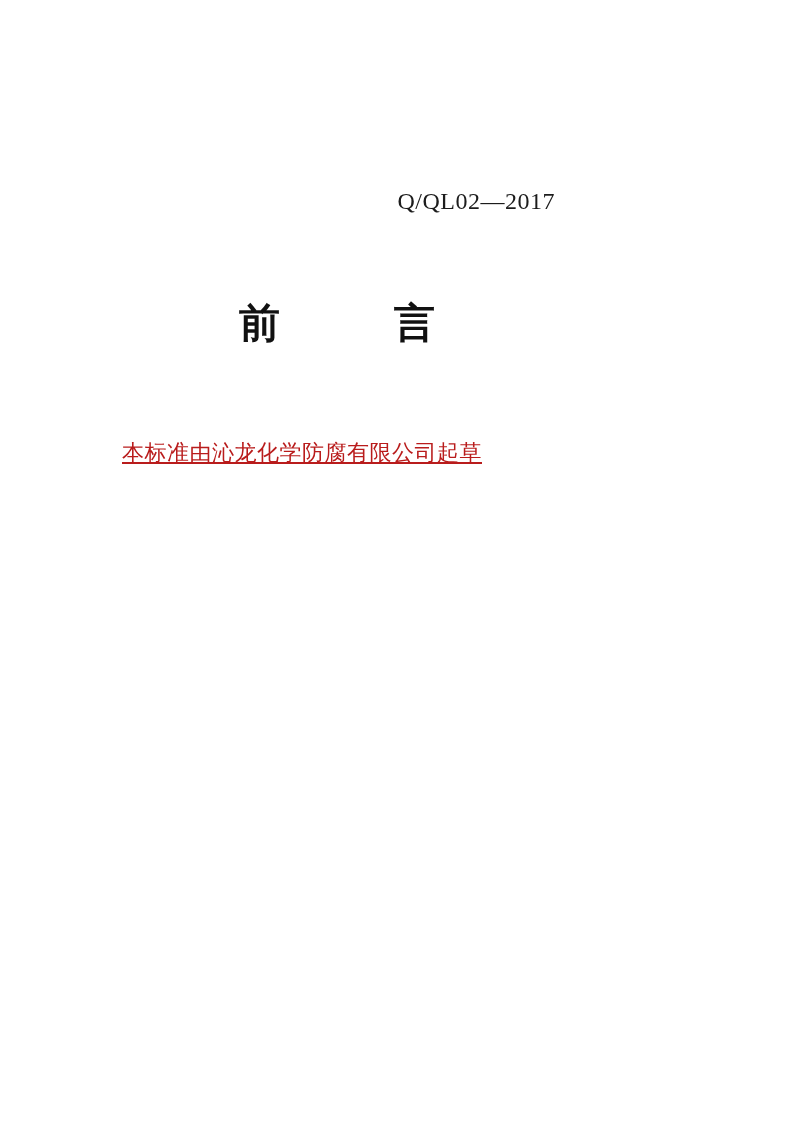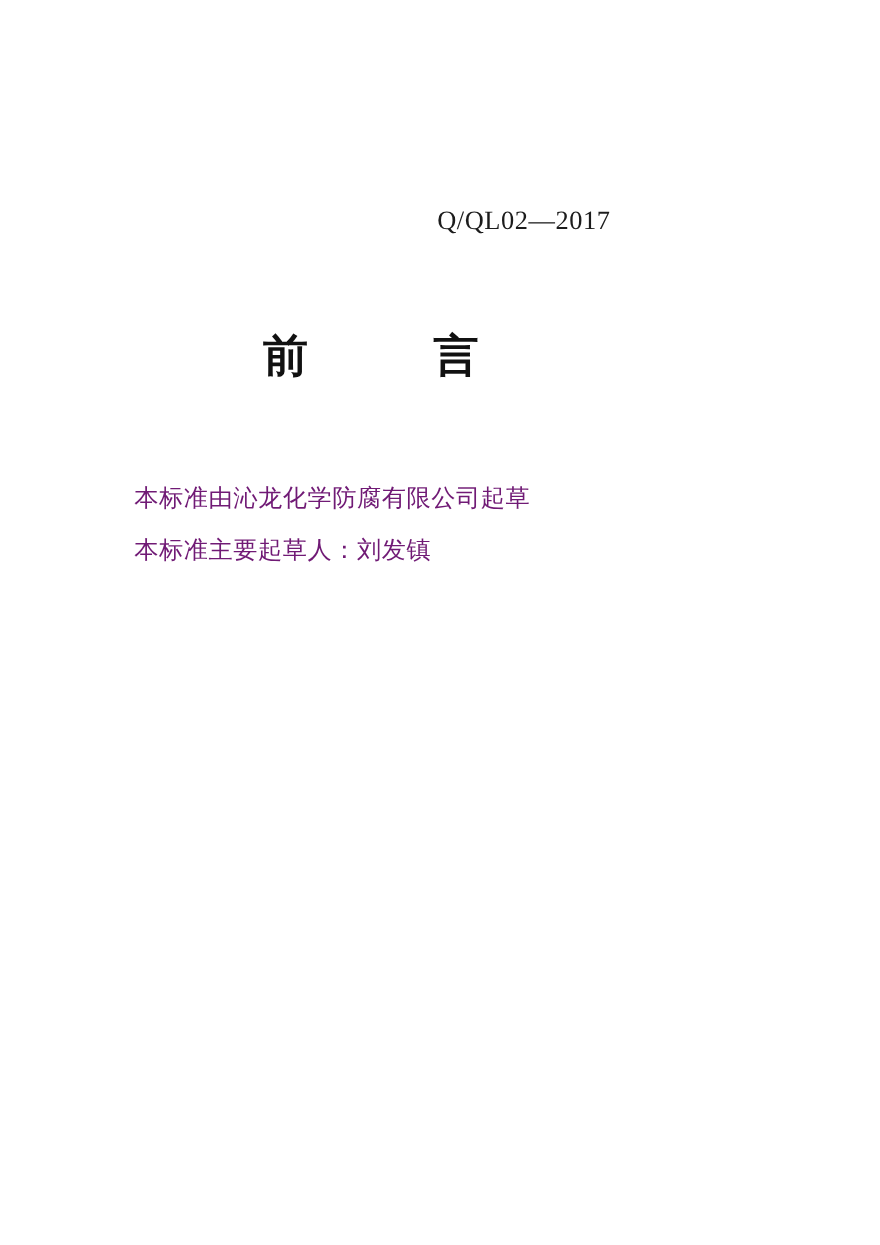--- a/index.html
+++ b/index.html
@@ -44,33 +44,33 @@
     left: 122px;
     top: 429px;
     right: 60px;
   }
   .body-block p {
     margin: 0;
     font-size: 22px;
     line-height: 47px;
     letter-spacing: 0.5px;
     white-space: nowrap;
-    color: #701a75;
+    color: #b91c1c;
+    text-decoration: underline;
   }
 </style>
 </head>
 <body>
 
 <div class="page">
 
   <div class="doc-code">Q/QL02—2017</div>
 
   <div class="page-title">
     <span>前</span>
     <span>言</span>
   </div>
 
   <div class="body-block">
     <p>本标准由沁龙化学防腐有限公司起草</p>
-    <p>本标准主要起草人：刘发镇</p>
   </div>
 
 </div>
 
 </body></html>

